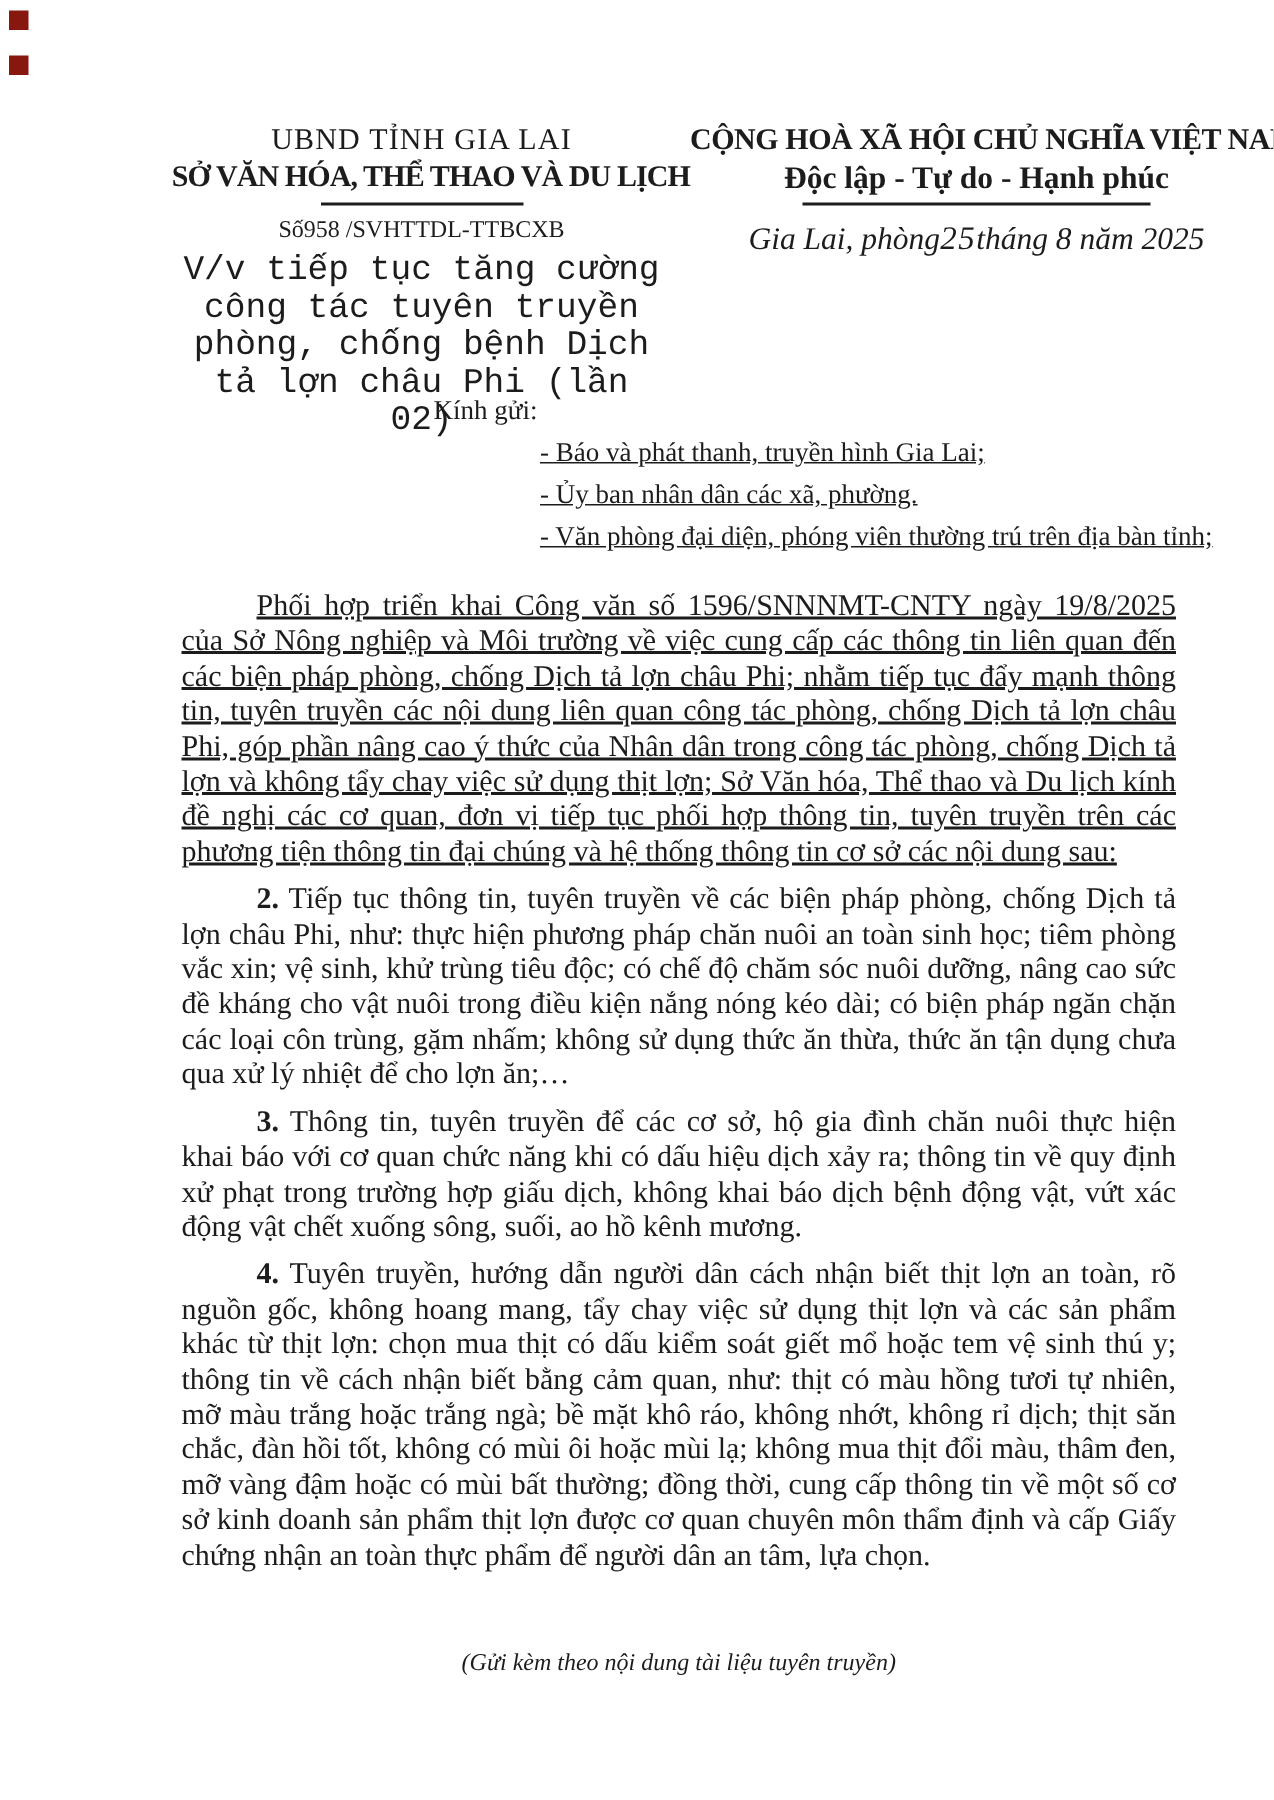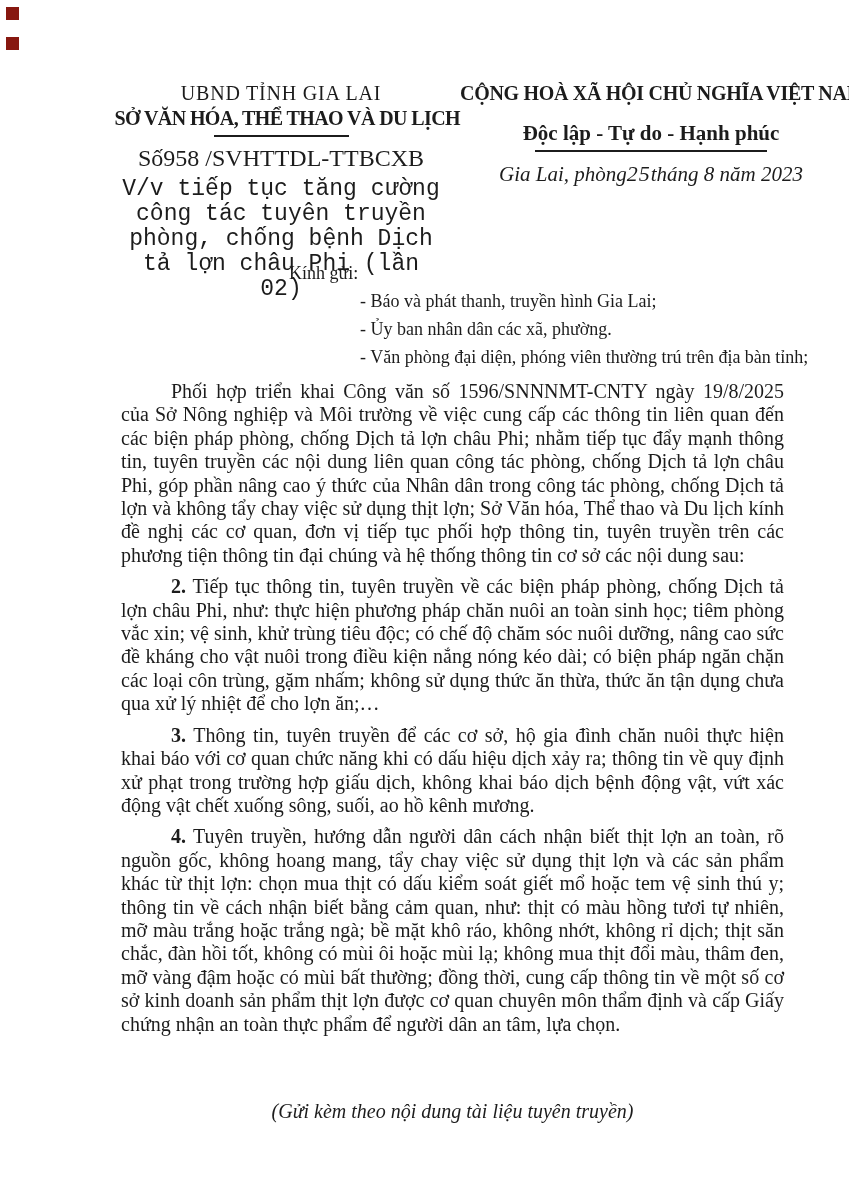--- a/index.html
+++ b/index.html
@@ -57,41 +57,41 @@
     white-space: nowrap;
     margin-top: 2px;
     text-align: right;
   }
   .rule-left {
     width: 135px;
     border-top: 2px solid #1c1c1c;
     margin: 5px auto 0 auto;
   }
   .doc-number {
-    font-size: 24px;
+    font-size: 16px;
     margin-top: 8px;
     white-space: nowrap;
   }
   .doc-subject {
     font-size: 23px;
     line-height: 25px;
     width: 322px;
     margin: 5px auto 0 auto;
     font-family: Liberation Mono, monospace;
   }
   .national-title {
     font-size: 20px;
     font-weight: bold;
     letter-spacing: -0.3px;
     white-space: nowrap;
   }
   .motto {
     font-size: 21px;
     font-weight: bold;
-    margin-top: 16px;
+    margin-top: 1px;
     white-space: nowrap;
   }
   .rule-right {
     width: 232px;
     border-top: 2px solid #1c1c1c;
     margin: 4px auto 0 auto;
   }
   .date-line {
     font-size: 21px;
     font-style: italic;
@@ -102,46 +102,46 @@
 
   
   .salutation {
     position: absolute;
     top: 259px;
     left: 242px;
     font-size: 18px;
     line-height: 28px;
     margin-left: 47px;
   }
-  .recipients { margin-left: 71px; }
+  .recipients { margin-left: 71px; text-decoration: underline; }
 
   
   .body-text {
     position: absolute;
     top: 380px;
     left: 121px;
     width: 663px;
     font-size: 20px;
     line-height: 23.4px;
     text-align: justify;
   }
   .body-text p {
     margin: 8px 0 0 0;
     text-indent: 50px;
   }
-  .body-text p:first-child { margin-top: 0; }
+  .body-text p:first-child { margin-top: 13px; text-decoration: underline; }
   .para-num { font-weight: bold; }
 
   .attachment-note {
     position: absolute;
     top: 1100px;
     left: 121px;
     width: 663px;
     text-align: center;
-    font-size: 20px;
+    font-size: 16px;
     font-style: italic;
   }
 </style>
 </head>
 <body>
 
 <div class="page">
 
   <div class="corner-mark m1"></div>
   <div class="corner-mark m2"></div>
@@ -151,21 +151,21 @@
       <div class="parent-org">UBND TỈNH GIA LAI</div>
       <div class="org-name">SỞ VĂN HÓA, THỂ THAO VÀ DU LỊCH</div>
       <div class="rule-left"></div>
       <div class="doc-number">Số958 /SVHTTDL-TTBCXB</div>
       <div class="doc-subject">V/v tiếp tục tăng cường công tác tuyên truyền phòng, chống bệnh Dịch tả lợn châu Phi (lần 02)</div>
     </div>
     <div class="header-right">
       <div class="national-title">CỘNG HOÀ XÃ HỘI CHỦ NGHĨA VIỆT NAM</div>
       <div class="motto">Độc lập - Tự do - Hạnh phúc</div>
       <div class="rule-right"></div>
-      <div class="date-line"><span>Gia Lai, phòng</span><span class="date-day">25</span><span>tháng 8  năm 2023</span></div>
+      <div class="date-line"><span>Gia Lai, phòng</span><span class="date-day">25</span><span>tháng 8  năm 2025</span></div>
     </div>
   </div>
 
   <div class="salutation">
     <div>Kính gửi:</div>
     <div class="recipients">
       <div>- Báo và phát thanh, truyền hình Gia Lai;</div>
       <div>- Ủy ban nhân dân các xã, phường.</div>
       <div>- Văn phòng đại diện, phóng viên thường trú trên địa bàn tỉnh;</div>
     </div>

